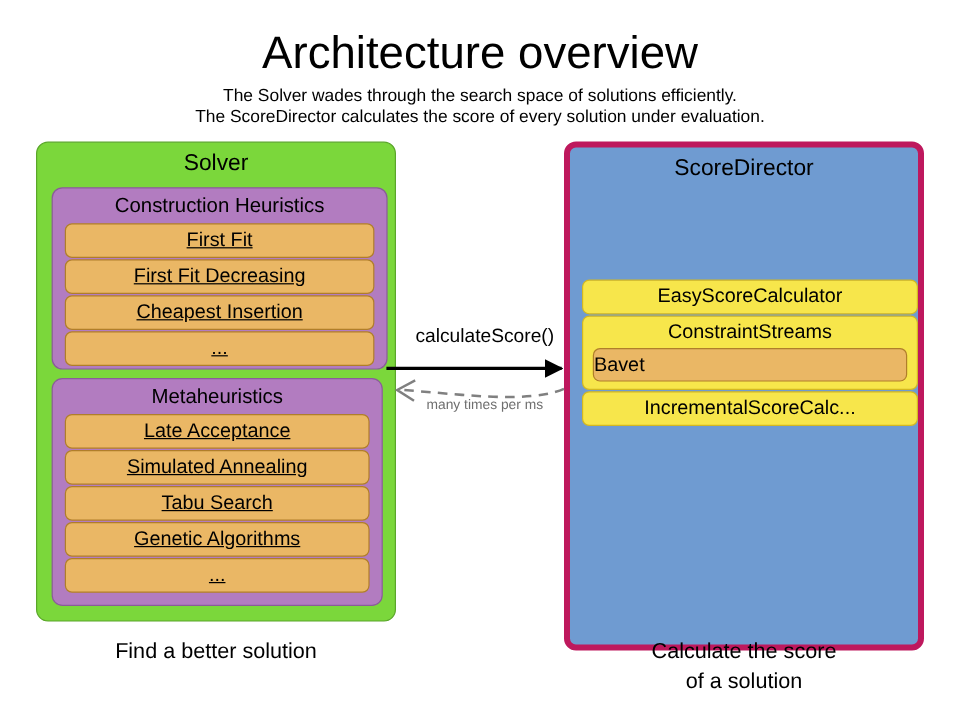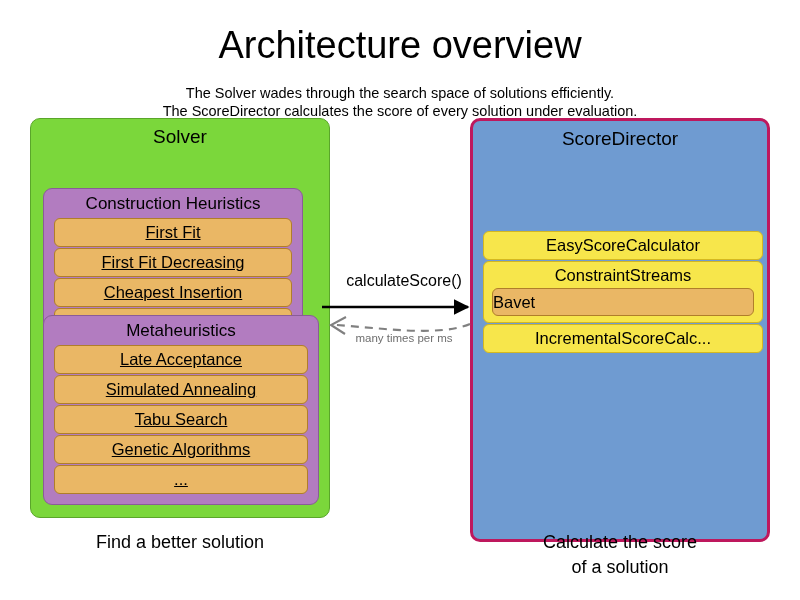--- a/index.html
+++ b/index.html
@@ -24,21 +24,21 @@
     width: 800px;
     text-align: center;
   }
   #title {
     font-size: 38px;
     line-height: 46px;
     font-weight: 400;
     letter-spacing: 0px;
   }
   #subtitle-wrap {
-    margin-top: 16px;
+    margin-top: 3px;
   }
   .subtitle {
     font-size: 14.5px;
     line-height: 18px;
     font-weight: 400;
   }
 
   
   .panel {
     position: absolute;
@@ -53,21 +53,21 @@
     height: 400px;
     background: #7bd73b;
     border: 1px solid #5aa62a;
   }
   #scoredirector-panel {
     left: 470px;
     top: 118px;
     width: 300px;
     height: 424px;
     background: #6f9bd1;
-    border: 3px solid #be185d;
+    border: 5px solid #be185d;
   }
   .panel-title {
     position: absolute;
     left: 0;
     top: 5px;
     width: 100%;
     text-align: center;
     font-size: 19px;
     line-height: 26px;
   }
@@ -76,23 +76,22 @@
   .group {
     position: absolute;
     background: #b27cc0;
     border: 1px solid #8a5c98;
     border-radius: 9px;
     box-sizing: border-box;
   }
   #group-ch {
     left: 12px;
     top: 37px;
-    width: 260px;
+    width: 280px;
     height: 152px;
-    margin-top: 32px;
   }
   #group-mh {
     left: 12px;
     top: 196px;
     width: 276px;
     height: 190px;
   }
   .group-title {
     position: absolute;
     left: 0;

